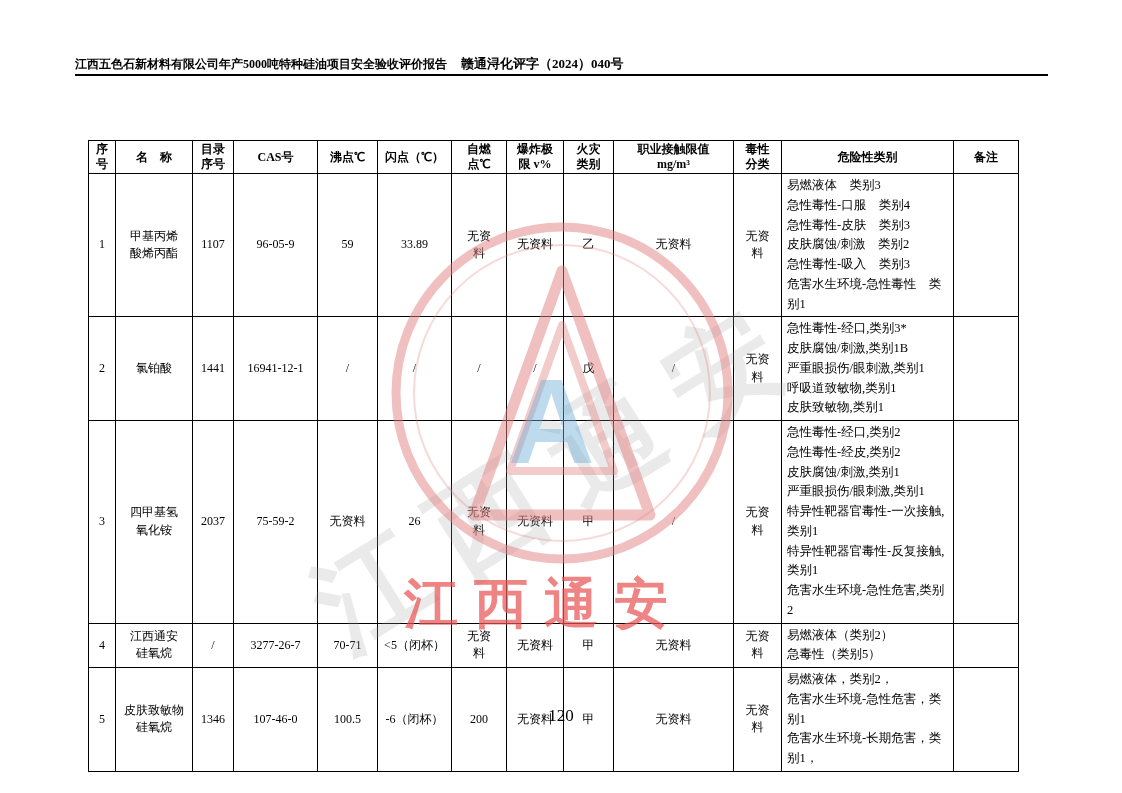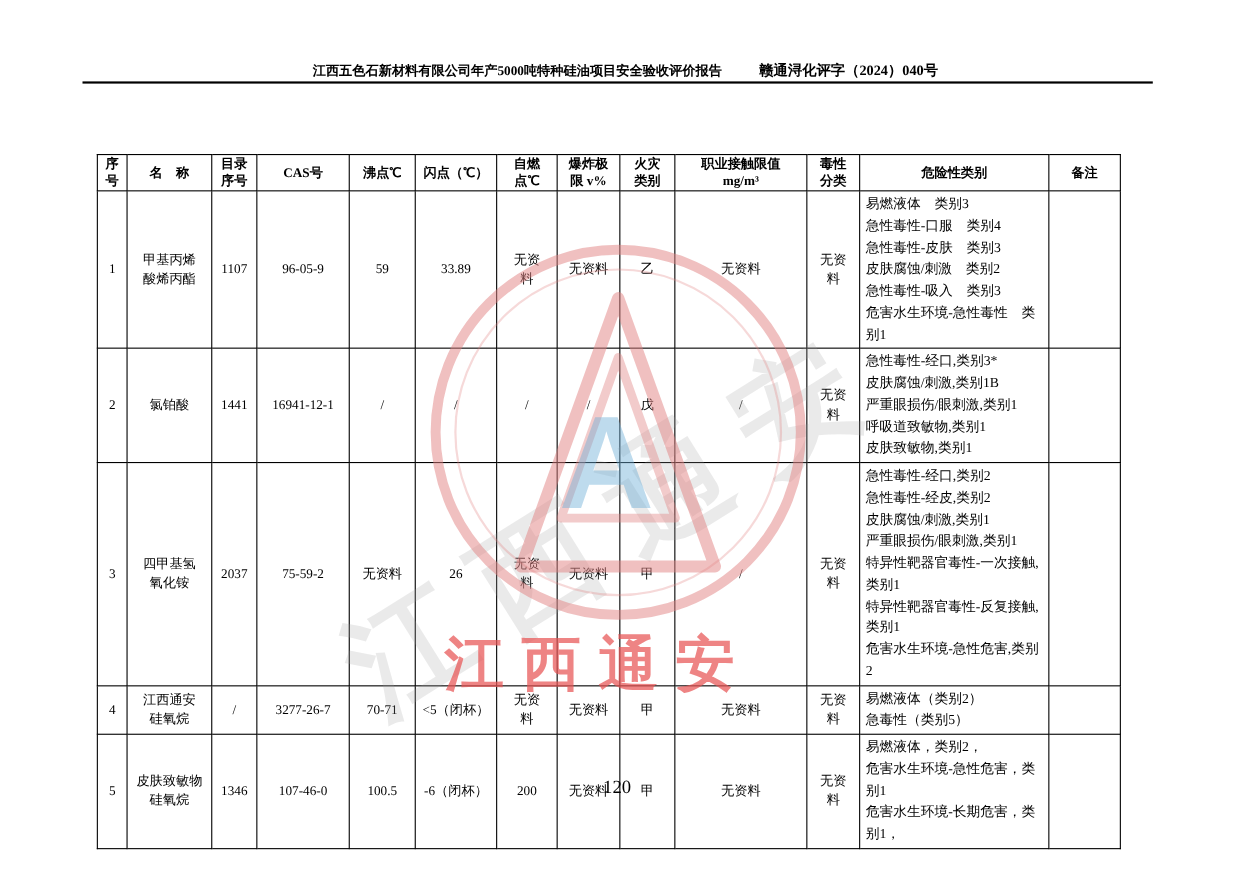--- a/index.html
+++ b/index.html
@@ -1,23 +1,23 @@
 <!DOCTYPE html>
 <html><head>
 <meta charset="utf-8">
 <style>
   * { margin:0; padding:0; box-sizing:border-box; }
   html,body { width:1122px; height:793px; }
   body { background:#ffffff; font-family:"Liberation Serif", serif; color:#000; }
   .page { position:relative; width:1122px; height:793px; background:#fff; overflow:hidden; }
 
   
-  .doc-header { position:absolute; top:55px; left:75px; right:60px; display:flex; align-items:baseline; font-size:12px; white-space:nowrap;justify-content:center; }
+  .doc-header { position:absolute; top:55px; left:75px; right:60px; display:flex; align-items:baseline; font-size:12px; white-space:nowrap; }
   .hdr-left  { font-weight:bold; }
-  .hdr-right { font-weight:bold; font-size:13px; margin-left:34px; }
+  .hdr-right { font-weight:bold; font-size:13px; margin-left:14px; }
   .hdr-rule  { position:absolute; top:74px; left:75px; width:973px; border-top:2.5px solid #000; }
 
   
   .table-title { position:absolute; top:108px; left:0; width:100%; text-align:center; font-size:17px; font-weight:bold; letter-spacing:1px; }
 
   
   table.main { position:absolute; top:140px; left:88px; border-collapse:collapse; table-layout:fixed; z-index:1; }
   th, td { border:1px solid #000; font-size:12px; text-align:center; vertical-align:middle;
            white-space:pre-line; padding:1px 2px; line-height:1.45; overflow:hidden; }
   th { font-weight:bold; line-height:1.25; }

